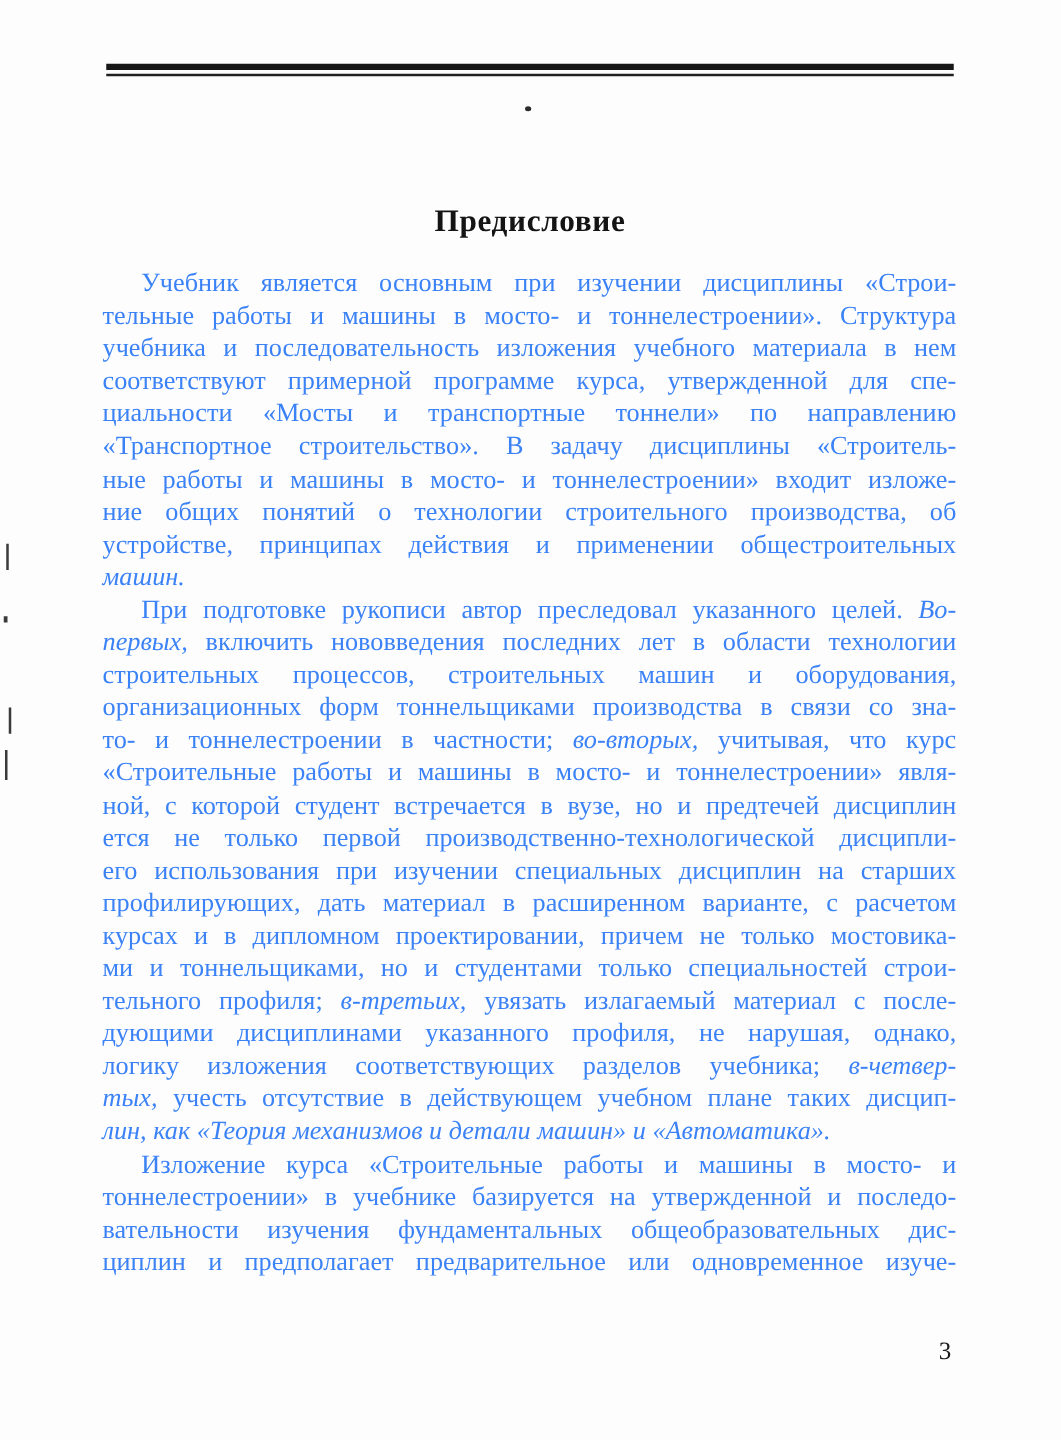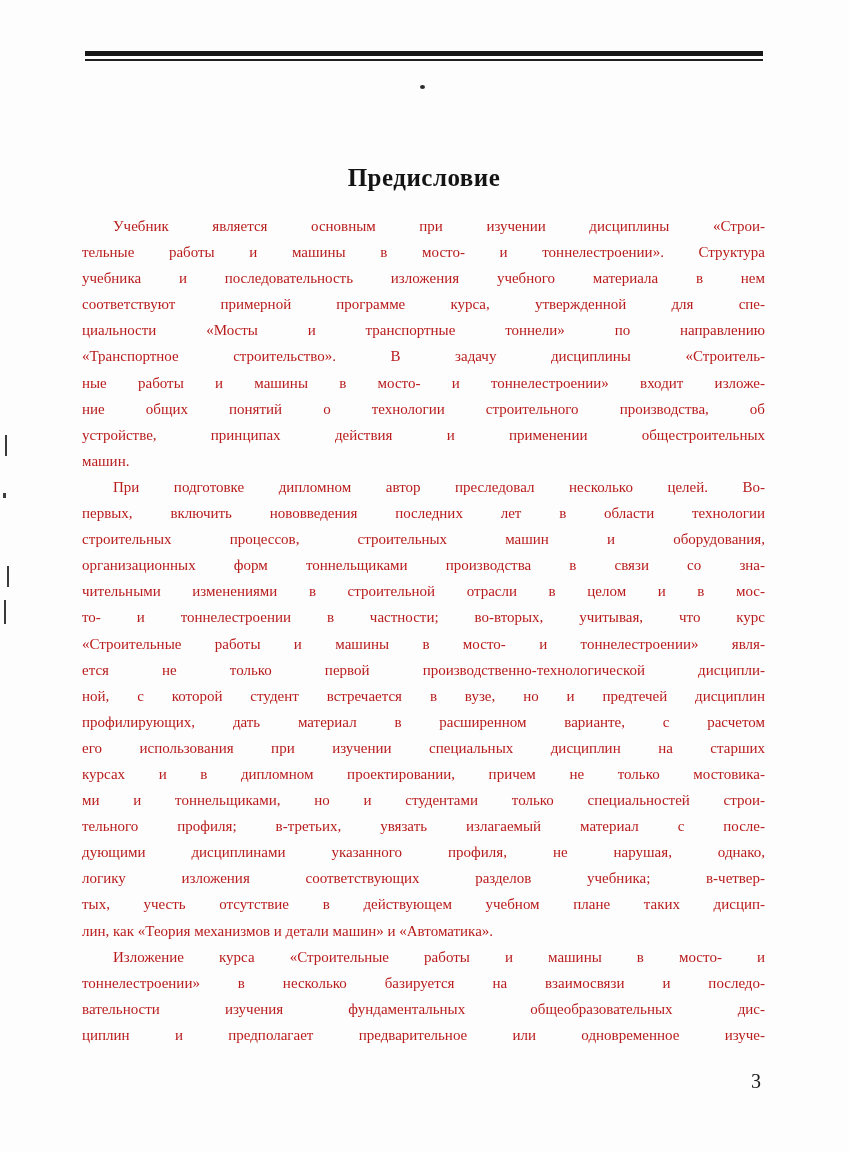--- a/index.html
+++ b/index.html
@@ -27,32 +27,32 @@
   .title {
     position: absolute; left: 85px; top: 164px; width: 678px;
     text-align: center;
     font-size: 25px; font-weight: bold;
     letter-spacing: 0.5px;
     color: #141414;
   }
 
   .text-block {
     position: absolute; left: 82px; top: 213px; width: 683px;
-    font-size: 15px; line-height: 26.1px;
-    color: #b91c1c;
+    font-size: 21px; line-height: 26.1px;
+    color: #3b82f6;
   }
   .para { margin: 0; }
   .line {
     text-align: justify;
     text-align-last: justify;
     -moz-text-align-last: justify;
   }
   .line.first { text-indent: 31px; }
-  .line.lastline { text-align-last: left; -moz-text-align-last: left; }
-  .it { }
+  .line.lastline { text-align-last: left; font-style: italic; -moz-text-align-last: left; }
+  .it { font-style: italic; }
 
   .page-number {
     position: absolute; left: 744px; top: 1070px;
     width: 24px; text-align: center;
     font-size: 20px; color: #1a1a1a;
   }
 
   
   .artifact { position: absolute; background: #3a3a3a; }
   .a1 { left: 5px; top: 435px; width: 2px; height: 21px; }
@@ -81,42 +81,41 @@
         <div class="line"><span>учебника и последовательность изложения учебного материала в нем</span></div>
         <div class="line"><span>соответствуют примерной программе курса, утвержденной для спе-</span></div>
         <div class="line"><span>циальности «Мосты и транспортные тоннели» по направлению</span></div>
         <div class="line"><span>«Транспортное строительство». В задачу дисциплины «Строитель-</span></div>
         <div class="line"><span>ные работы и машины в мосто- и тоннелестроении» входит изложе-</span></div>
         <div class="line"><span>ние общих понятий о технологии строительного производства, об</span></div>
         <div class="line"><span>устройстве, принципах действия и применении общестроительных</span></div>
         <div class="line lastline"><span>машин.</span></div>
       </div>
       <div class="para">
-        <div class="line first"><span>При подготовке дипломном автор преследовал несколько целей. </span><span class="it">Во-</span></div>
+        <div class="line first"><span>При подготовке рукописи автор преследовал указанного целей. </span><span class="it">Во-</span></div>
         <div class="line"><span class="it">первых,</span><span> включить нововведения последних лет в области технологии</span></div>
         <div class="line"><span>строительных процессов, строительных машин и оборудования,</span></div>
         <div class="line"><span>организационных форм тоннельщиками производства в связи со зна-</span></div>
-        <div class="line"><span>чительными изменениями в строительной отрасли в целом и в мос-</span></div>
         <div class="line"><span>то- и тоннелестроении в частности; </span><span class="it">во-вторых,</span><span> учитывая, что курс</span></div>
         <div class="line"><span>«Строительные работы и машины в мосто- и тоннелестроении» явля-</span></div>
+        <div class="line"><span>ной, с которой студент встречается в вузе, но и предтечей дисциплин</span></div>
         <div class="line"><span>ется не только первой производственно-технологической дисципли-</span></div>
-        <div class="line"><span>ной, с которой студент встречается в вузе, но и предтечей дисциплин</span></div>
+        <div class="line"><span>его использования при изучении специальных дисциплин на старших</span></div>
         <div class="line"><span>профилирующих, дать материал в расширенном варианте, с расчетом</span></div>
-        <div class="line"><span>его использования при изучении специальных дисциплин на старших</span></div>
         <div class="line"><span>курсах и в дипломном проектировании, причем не только мостовика-</span></div>
         <div class="line"><span>ми и тоннельщиками, но и студентами только специальностей строи-</span></div>
         <div class="line"><span>тельного профиля; </span><span class="it">в-третьих,</span><span> увязать излагаемый материал с после-</span></div>
         <div class="line"><span>дующими дисциплинами указанного профиля, не нарушая, однако,</span></div>
         <div class="line"><span>логику изложения соответствующих разделов учебника; </span><span class="it">в-четвер-</span></div>
         <div class="line"><span class="it">тых,</span><span> учесть отсутствие в действующем учебном плане таких дисцип-</span></div>
         <div class="line lastline"><span>лин, как «Теория механизмов и детали машин» и «Автоматика».</span></div>
       </div>
       <div class="para">
         <div class="line first"><span>Изложение курса «Строительные работы и машины в мосто- и</span></div>
-        <div class="line"><span>тоннелестроении» в несколько базируется на взаимосвязи и последо-</span></div>
+        <div class="line"><span>тоннелестроении» в учебнике базируется на утвержденной и последо-</span></div>
         <div class="line"><span>вательности изучения фундаментальных общеобразовательных дис-</span></div>
         <div class="line"><span>циплин и предполагает предварительное или одновременное изуче-</span></div>
       </div>
     </div>
 
   <div class="artifact a1"></div>
   <div class="artifact a2"></div>
   <div class="artifact a3"></div>
   <div class="artifact a4"></div>
 

